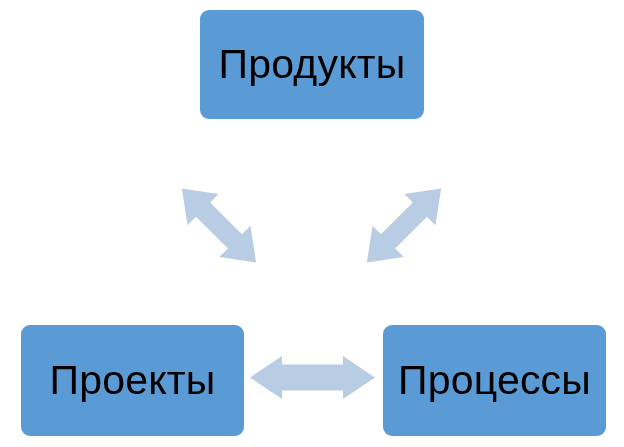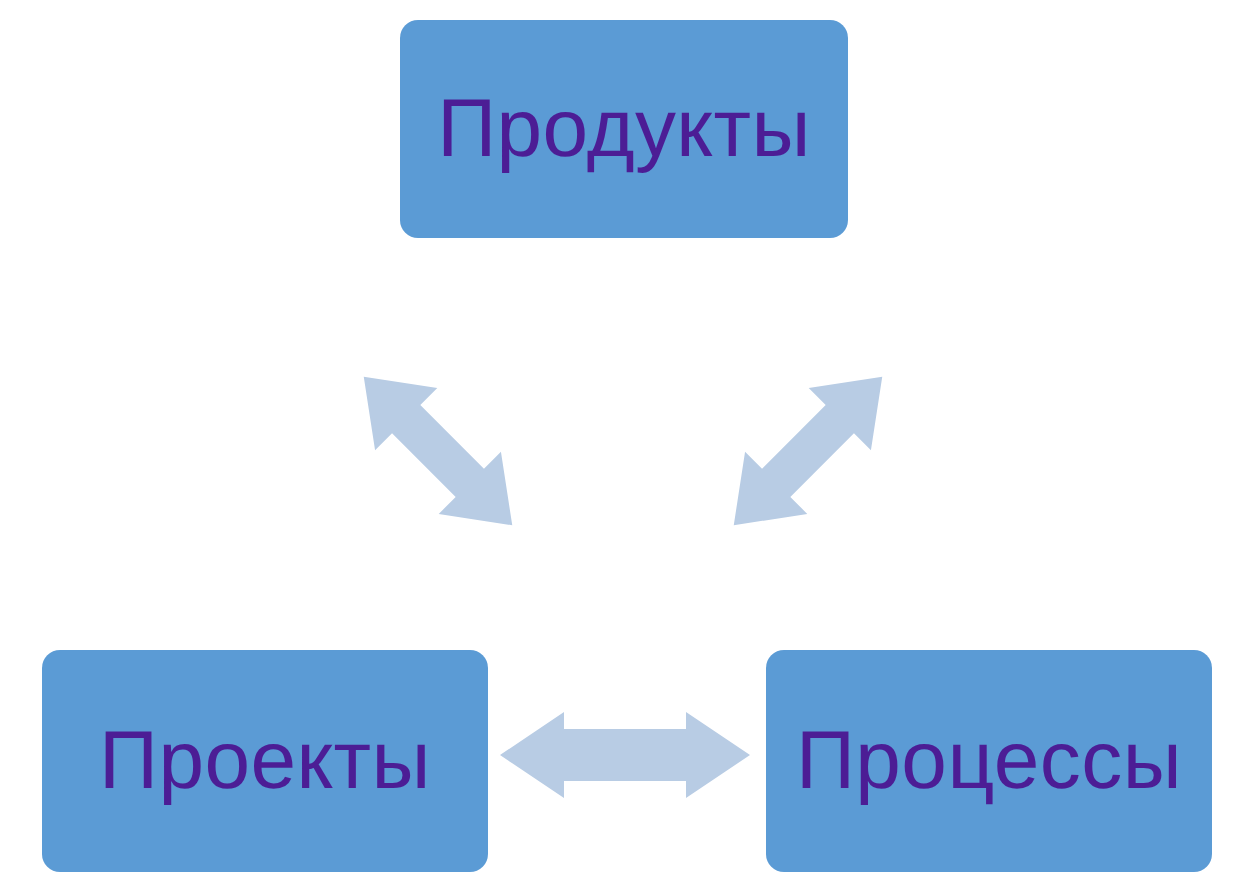--- a/index.html
+++ b/index.html
@@ -18,21 +18,21 @@
   .node-box {
     position: absolute;
     box-sizing: border-box;
     background: #5B9BD5;
     border-radius: 9px;
     display: flex;
     align-items: center;
     justify-content: center;
   }
   .node-label {
-    color: #4c1d95;
+    color: #000000;
     font-size: 41px;
     font-weight: 400;
     line-height: 1;
     letter-spacing: 0.2px;
     white-space: nowrap;
     user-select: none;
   }
   
   #box-products {
     left: 200px;

